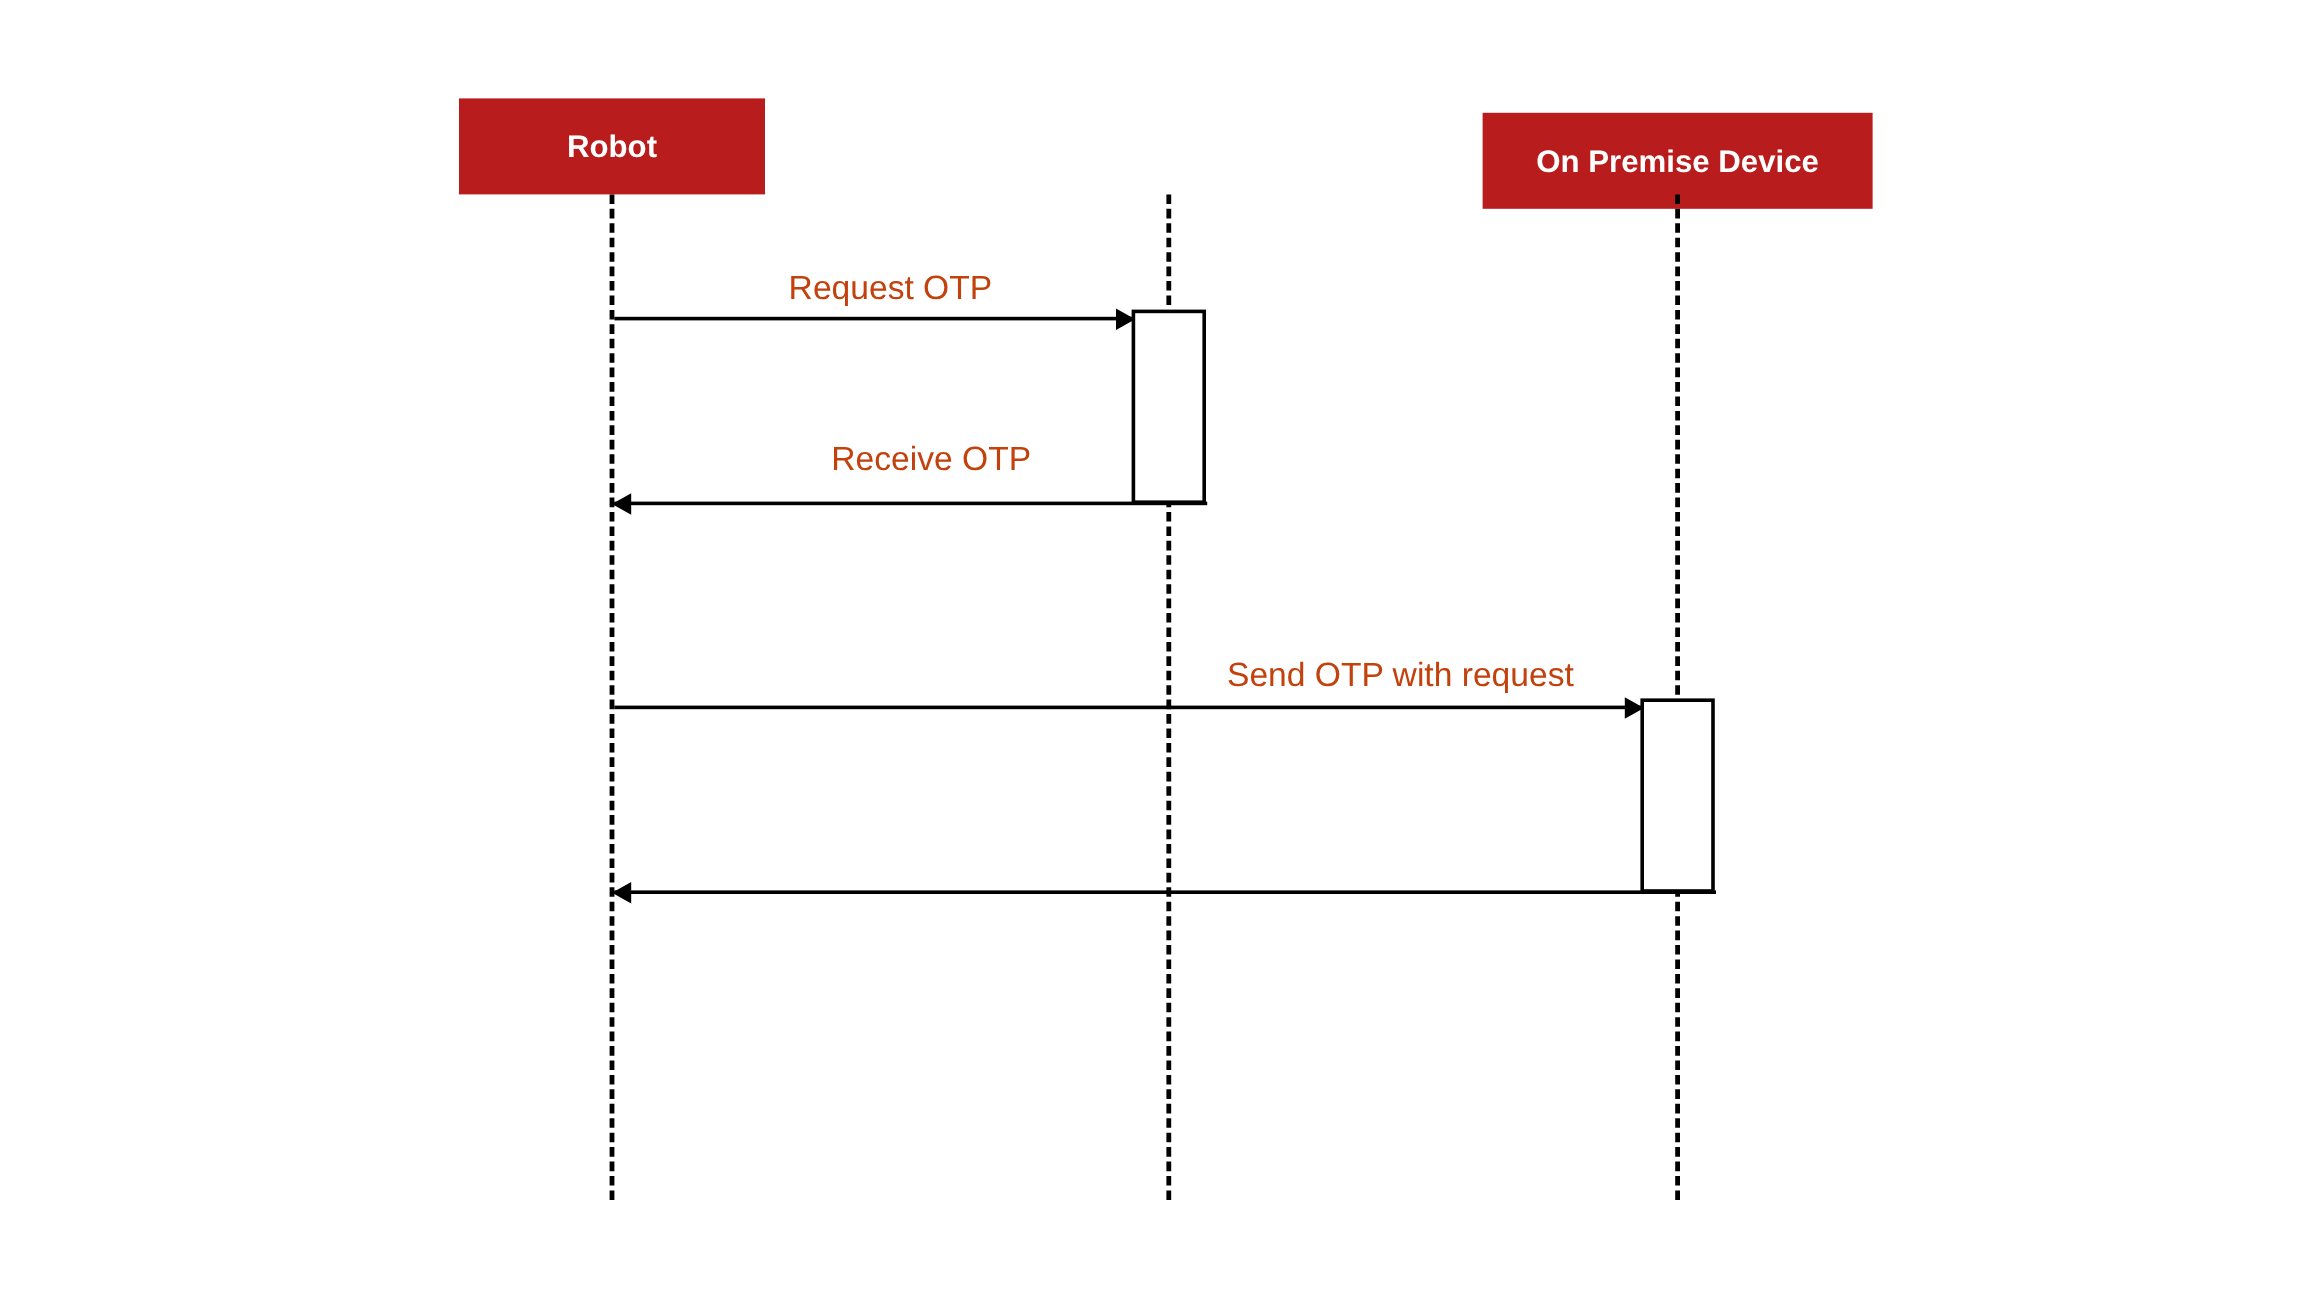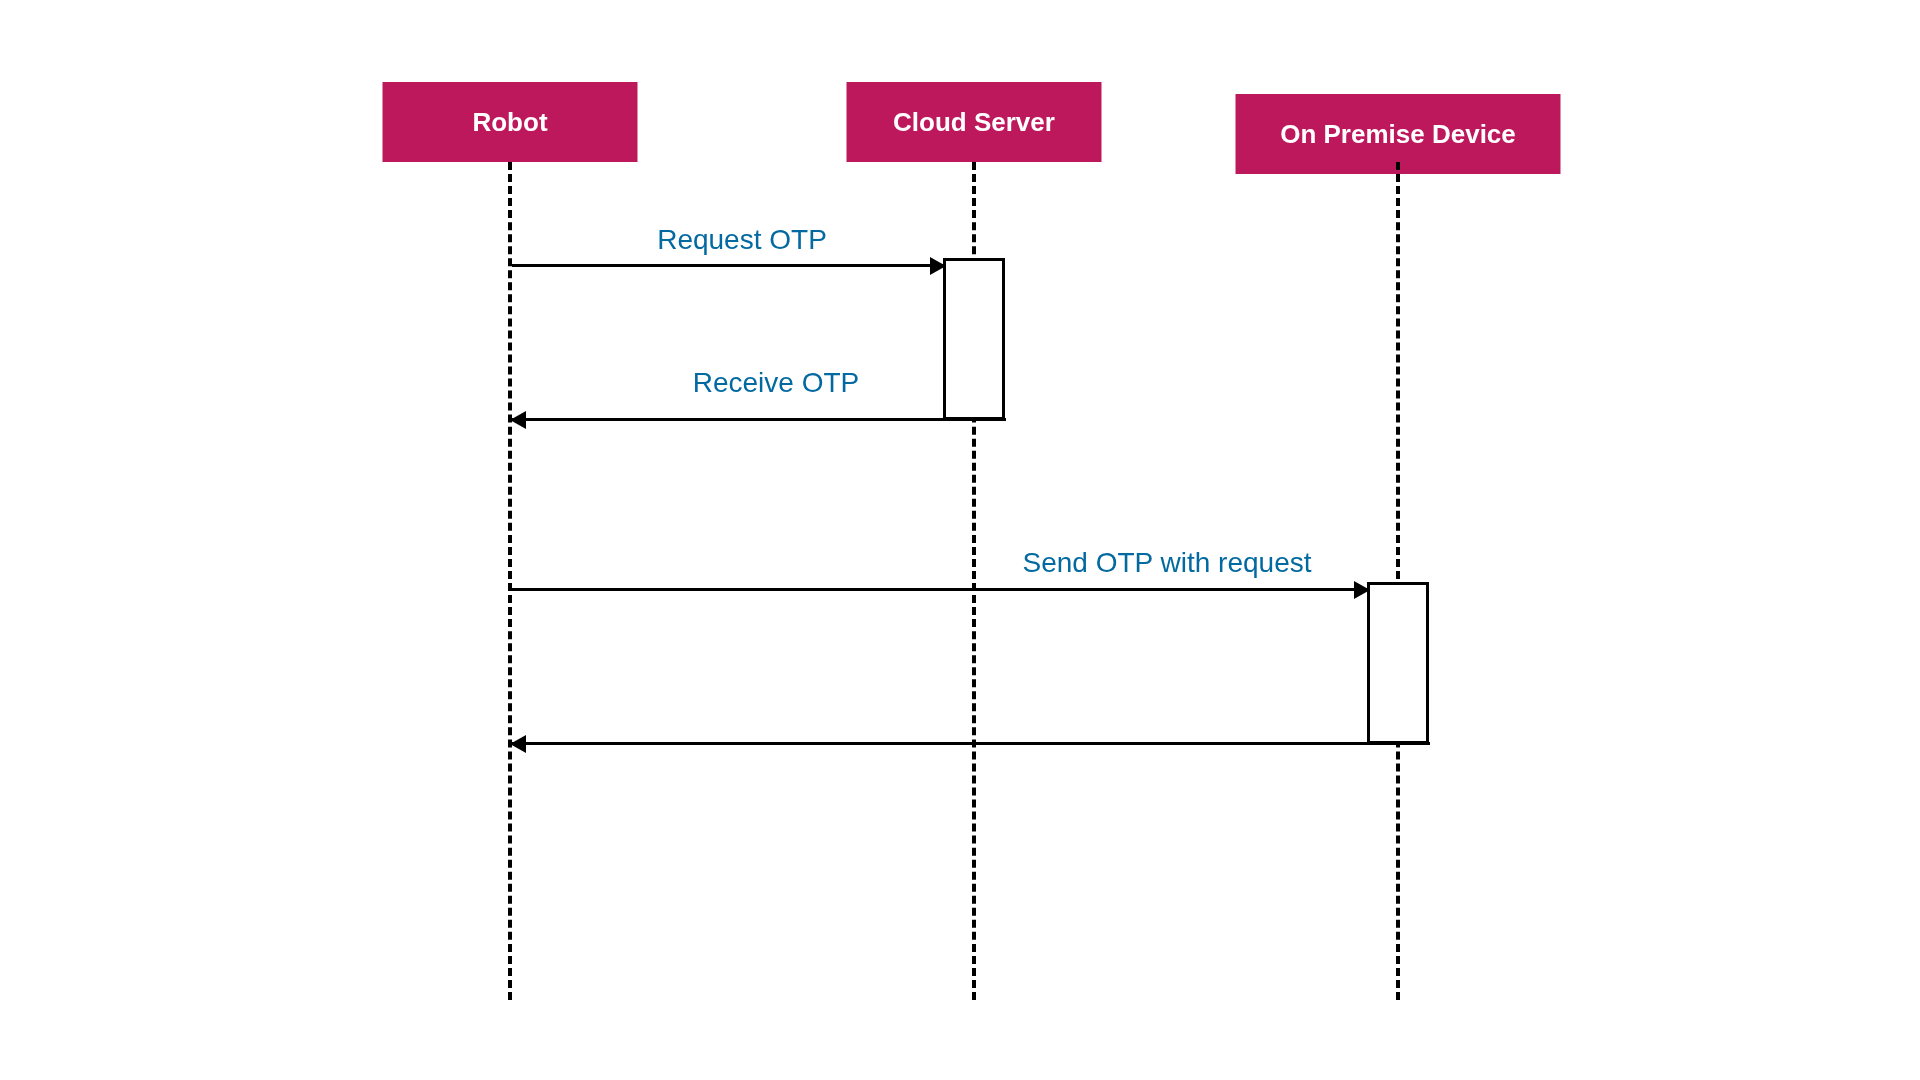--- a/index.html
+++ b/index.html
@@ -1,20 +1,20 @@
 <!DOCTYPE html>
 <html><head>
 <meta charset="utf-8">
 <style>
   html,body{margin:0;padding:0;width:1920px;height:1080px;background:#fff;font-family:Arial,Helvetica,sans-serif;}
   .stage{position:relative;width:1920px;height:1080px;}
   
   .participant{
     position:absolute;
-    background:#be185d;
+    background:#b91c1c;
     color:#fff;
     font-weight:700;
     font-size:26px;
     display:flex;
     align-items:center;
     justify-content:center;
     transform:translateX(-50%);
     height:80px;
     padding:0 40px;
     box-sizing:border-box;
@@ -56,34 +56,33 @@
     left:-2px;
     top:-10px;
     border-right:16px solid #000;
     border-top:9px solid transparent;
     border-bottom:9px solid transparent;
   }
   
   .label{
     position:absolute;
     font-size:28px;
-    color:#0369a1;
+    color:#c2410c;
     transform:translate(-50%,-100%);
     white-space:nowrap;
     padding-bottom:4px;
   }
 </style>
 </head>
 <body>
 
 <div class="stage">
 
   <div class="participant" style="left:510px;top:82px;min-width:255px;">Robot</div>
 
-  <div class="participant" style="left:974px;top:82px;min-width:255px;">Cloud Server</div>
 
   <div class="participant" style="left:1398px;top:82px;min-width:325px;margin-top:12px;">On Premise Device</div>
 
   <div class="lifeline" style="left:510px;top:162px;height:838px;"></div>
   <div class="lifeline" style="left:974px;top:162px;height:838px;"></div>
   <div class="lifeline" style="left:1398px;top:162px;height:838px;"></div>
 
   <div class="activation" style="left:974px;top:258px;width:62px;height:162px;"></div>
 
   <div class="activation" style="left:1398px;top:582px;width:62px;height:162px;"></div>

